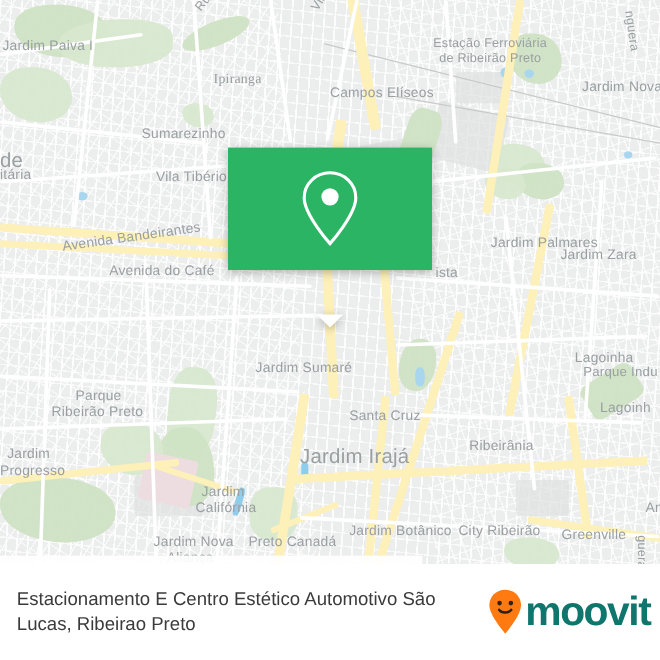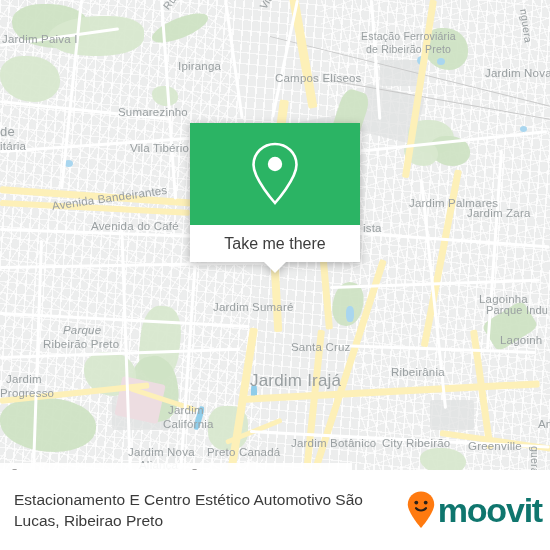--- a/index.html
+++ b/index.html
@@ -189,42 +189,42 @@
       <div class="road" style="left:370px;top:0px;width:3px;height:120px;transform:rotate(-4deg);transform-origin:top center;"></div>
       <div class="road" style="left:500px;top:150px;width:3px;height:200px;transform:rotate(4deg);transform-origin:top center;"></div>
       <div class="road" style="left:420px;top:180px;width:3px;height:230px;transform:rotate(-6deg);transform-origin:top center;"></div>
       <div class="road" style="left:250px;top:430px;width:300px;height:3px;transform:rotate(3deg);transform-origin:left center;"></div>
       <div class="road" style="left:0px;top:100px;width:170px;height:3px;transform:rotate(6deg);transform-origin:left center;"></div>
       <div class="road" style="left:0px;top:44px;width:120px;height:3px;transform:rotate(-8deg);transform-origin:left center;"></div>
     </div>
 
     <div id="map-labels">
         <div class="lbl" style="left: 2px; top: 33px; font-size: 11.5px; transform-origin: left center;">Jardim Paiva I</div>
-        <div class="lbl" style="left: 178px; top: 60px; font-size: 11.5px; transform-origin: left center;">Ipiranga</div>
+        <div class="lbl" style="left: 178px; top: 60px; font-size: 11.5px; transform-origin: left center; font-family: Liberation Serif, serif;">Ipiranga</div>
         <div class="lbl" style="left: 118px; top: 106px; font-size: 11.5px; transform-origin: left center;">Sumarezinho</div>
         <div class="lbl" style="left: 130px; top: 142px; font-size: 11.5px; transform-origin: left center;">Vila Tibério</div>
         <div class="lbl" style="left: 91px; top: 176px; font-size: 11.5px; transform-origin: left center; margin-top: 44px;">Avenida do Café</div>
         <div class="lbl" style="left: 52px; top: 200px; font-size: 11.5px; transform: rotate(-8deg); transform-origin: left center;">Avenida Bandeirantes</div>
-        <div class="lbl" style="left: 0px; top: 124px; font-size: 13px; transform-origin: left center;">de</div>
+        <div class="lbl" style="left: 0px; top: 124px; font-size: 17px; transform-origin: left center;">de</div>
         <div class="lbl" style="left: 0px; top: 140px; font-size: 11.5px; transform-origin: left center;">itária</div>
         <div class="lbl" style="left: 275px; top: 72px; font-size: 11.5px; transform-origin: left center;">Campos Elíseos</div>
         <div class="lbl" style="left: 361px; top: 30px; font-size: 10.5px; transform-origin: left center;">Estação Ferroviária</div>
         <div class="lbl" style="left: 366px; top: 43px; font-size: 10.5px; transform-origin: left center;">de Ribeirão Preto</div>
         <div class="lbl" style="left: 485px; top: 67px; font-size: 11.5px; transform-origin: left center;">Jardim Nova</div>
         <div class="lbl" style="left: 361px; top: 197px; font-size: 11.5px; transform-origin: left center; margin-left: 48px;">Jardim Palmares</div>
         <div class="lbl" style="left: 467px; top: 207px; font-size: 11.5px; transform-origin: left center;">Jardim Zara</div>
         <div class="lbl" style="left: 363px; top: 222px; font-size: 11.5px; transform-origin: left center;">ista</div>
         <div class="lbl" style="left: 213px; top: 301px; font-size: 11.5px; transform-origin: left center;">Jardim Sumaré</div>
         <div class="lbl" style="left: 291px; top: 341px; font-size: 11.5px; transform-origin: left center;">Santa Cruz</div>
         <div class="lbl" style="left: 250px; top: 371px; font-size: 17px; transform-origin: left center;">Jardim Irajá</div>
         <div class="lbl" style="left: 391px; top: 366px; font-size: 11.5px; transform-origin: left center;">Ribeirânia</div>
         <div class="lbl" style="left: 479px; top: 293px; font-size: 11.5px; transform-origin: left center;">Lagoinha</div>
         <div class="lbl" style="left: 486px; top: 304px; font-size: 11px; transform-origin: left center;">Parque Indu</div>
         <div class="lbl" style="left: 500px; top: 334px; font-size: 11.5px; transform-origin: left center;">Lagoinh</div>
-        <div class="lbl" style="left: 63px; top: 324px; font-size: 11.5px; transform-origin: left center; font-style: italic;">Parque</div>
+        <div class="lbl" style="left: 63px; top: 324px; font-size: 11.5px; transform-origin: left center;">Parque</div>
         <div class="lbl" style="left: 43px; top: 338px; font-size: 11.5px; transform-origin: left center;">Ribeirão Preto</div>
         <div class="lbl" style="left: 6px; top: 373px; font-size: 11.5px; transform-origin: left center;">Jardim</div>
         <div class="lbl" style="left: 0px; top: 387px; font-size: 11.5px; transform-origin: left center;">Progresso</div>
         <div class="lbl" style="left: 168px; top: 404px; font-size: 11.5px; transform-origin: left center;">Jardim</div>
         <div class="lbl" style="left: 163px; top: 418px; font-size: 11.5px; transform-origin: left center;">Califórnia</div>
         <div class="lbl" style="left: 128px; top: 446px; font-size: 11.5px; transform-origin: left center;">Jardim Nova</div>
         <div class="lbl" style="left: 139px; top: 459px; font-size: 11.5px; transform-origin: left center;">Aliança</div>
         <div class="lbl" style="left: 207px; top: 446px; font-size: 11.5px; transform-origin: left center;">Preto Canadá</div>
         <div class="lbl" style="left: 291px; top: 437px; font-size: 11.5px; transform-origin: left center;">Jardim Botânico</div>
         <div class="lbl" style="left: 382px; top: 437px; font-size: 11.5px; transform-origin: left center;">City Ribeirão</div>
@@ -236,23 +236,20 @@
         <div class="lbl" style="left: 535px; top: 440px; font-size: 10.5px; transform: rotate(90deg); transform-origin: left center;">guera</div>
       </div>
 
     <div class="popup">
       <div class="popup-head">
         <svg width="54" height="66" viewBox="0 0 54 66">
           <path d="M27 3 C15 3 5.5 12.2 5.5 23.8 C5.5 38 27 62 27 62 C27 62 48.5 38 48.5 23.8 C48.5 12.2 39 3 27 3 Z" fill="none" stroke="#ffffff" stroke-width="2.6"></path>
           <circle cx="27" cy="23" r="7.2" fill="#ffffff"></circle>
         </svg>
       </div>
-      <div class="popup-body">
-        <span>Take me there</span>
-      </div>
       <div class="popup-tip"></div>
     </div>
 
     <div class="attrib">
       <span>© OpenStreetMap contributors | © OpenMapTiles</span>
     </div>
   </div>
 
   <div class="footer">
     <div class="footer-title">Estacionamento E Centro Estético Automotivo São Lucas, Ribeirao Preto</div>

